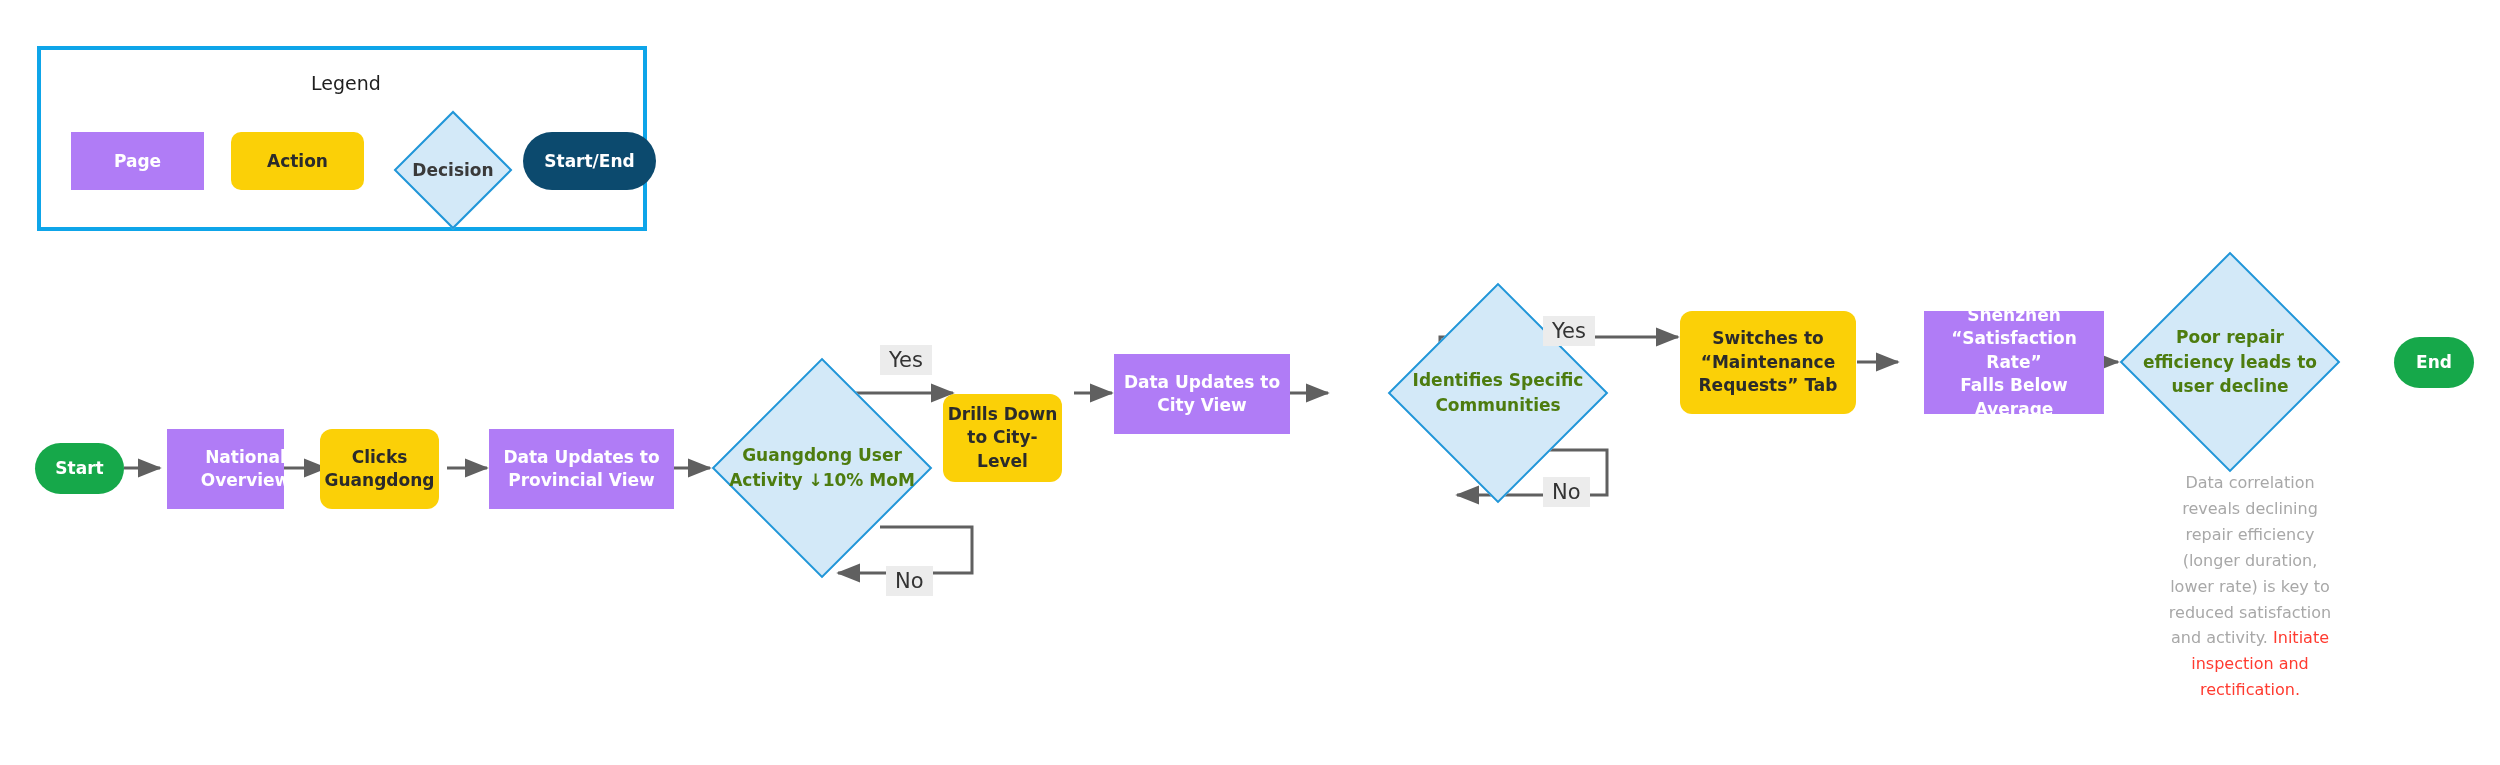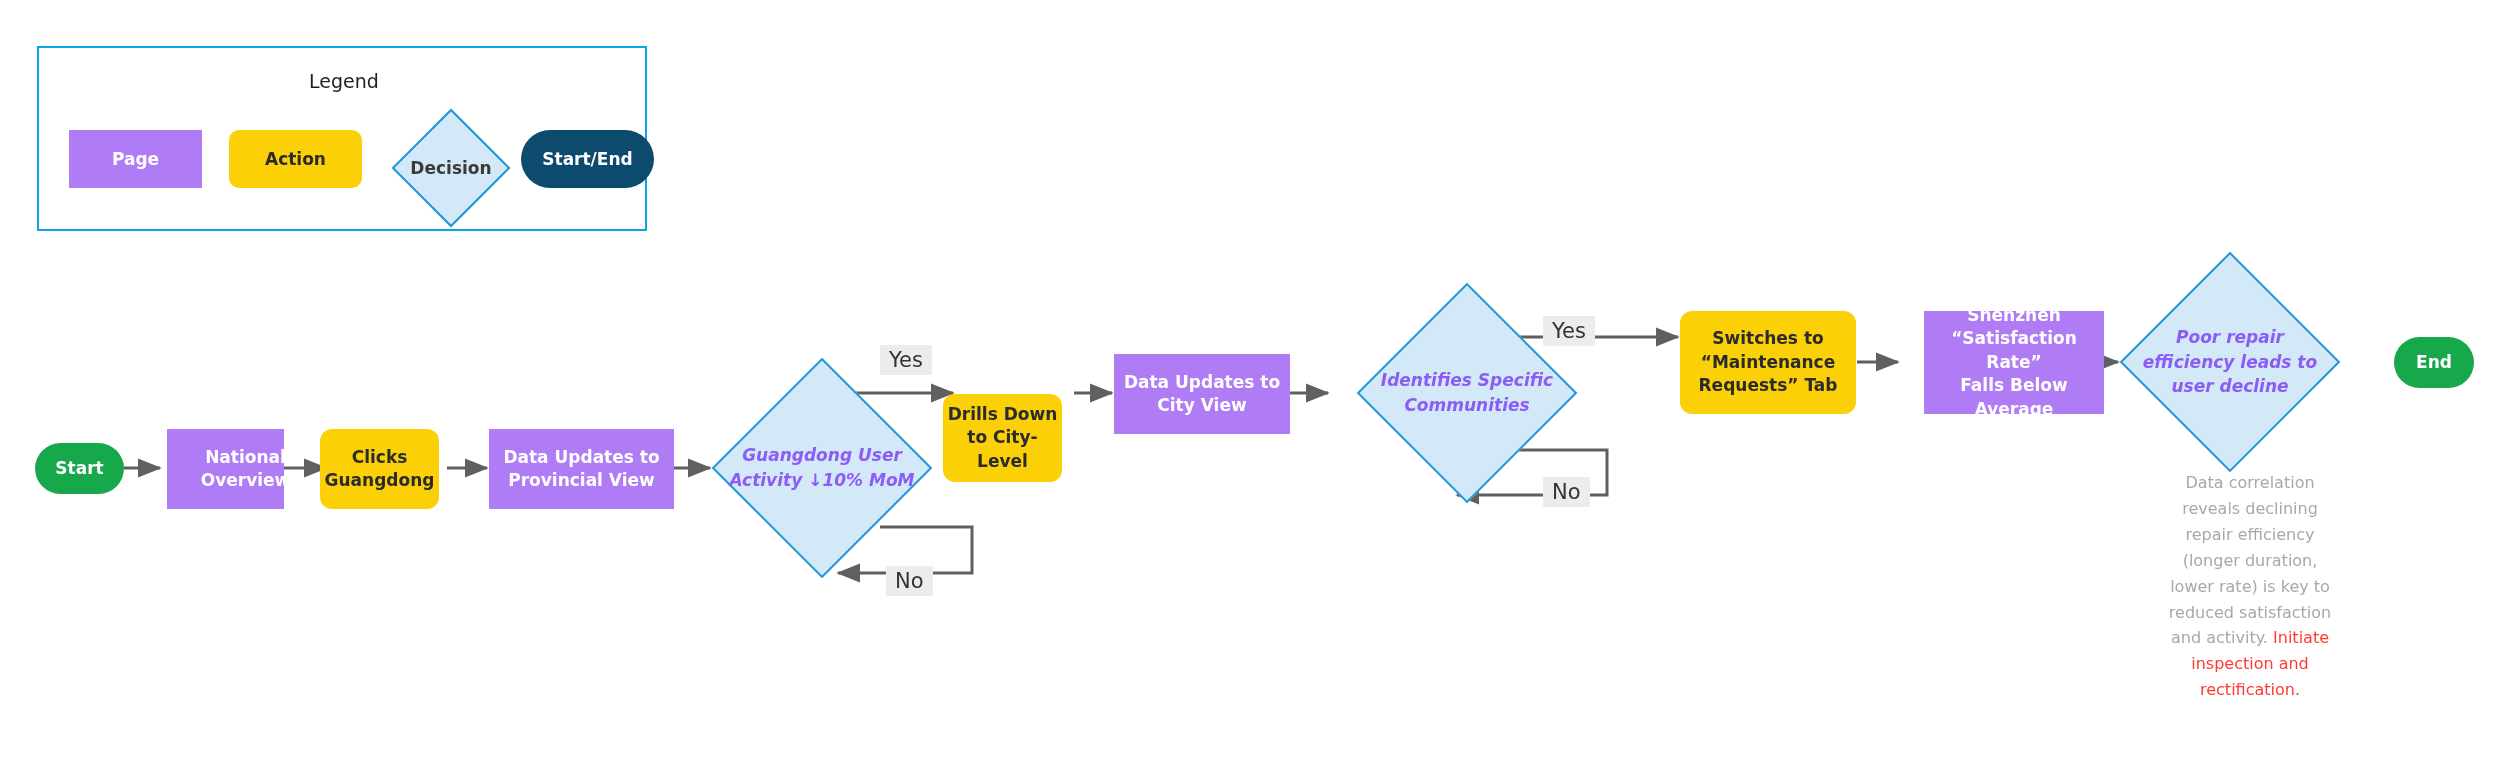--- a/index.html
+++ b/index.html
@@ -23,21 +23,21 @@
   }
 
   
   .legend-box {
     position: absolute;
     left: 37px;
     top: 46px;
     width: 610px;
     height: 185px;
     background: #ffffff;
-    border: 2px solid #0ea5e9;
+    border: 4px solid #0ea5e9;
     box-sizing: border-box;
   }
   .legend-title {
     position: absolute;
     left: 0; top: 22px;
     width: 610px;
     text-align: center;
     font-size: 19px;
     color: #1f1f1f;
     font-weight: 400;
@@ -145,25 +145,24 @@
   .diamond-label {
     position: absolute;
     left: 0; top: 0;
     width: 100%; height: 100%;
     display: flex;
     align-items: center;
     justify-content: center;
     text-align: center;
     font-size: 17px;
     font-weight: bold;
-    color: #8b5cf6;
+    color: #4d7c0f;
     line-height: 1.45;
     padding: 0 6px;
     box-sizing: border-box;
-    font-style: italic;
   }
 
   
   .edge-label {
     position: absolute;
     background: #ececec;
     color: #333333;
     font-size: 21px;
     font-weight: 400;
     padding: 3px 9px;
@@ -267,21 +266,21 @@
   </div>
 
   <div class="node node-action" style="left:943px; top:354px; width:119px; height:88px;margin-top:40px;">
     <span>Drills Down<br>to City-Level</span>
   </div>
 
   <div class="node node-page" style="left:1114px; top:354px; width:176px; height:80px;">
     <span>Data Updates to<br>City View</span>
   </div>
 
-  <div class="diamond-wrap" style="left:1357px; top:283px; width:220px; height:220px;">
+  <div class="diamond-wrap" style="left:1388px; top:283px; width:220px; height:220px;">
     <div class="diamond-shape" style="width:156px; height:156px; margin-left:-78px; margin-top:-78px; transform:rotate(45deg);"></div>
     <div class="diamond-label">Identifies Specific<br>Communities</div>
   </div>
 
   <div class="node node-action" style="left:1680px; top:311px; width:176px; height:103px;">
     <span>Switches to<br>“Maintenance<br>Requests” Tab</span>
   </div>
 
   <div class="node node-page" style="left:1900px; top:311px; width:180px; height:103px;margin-left:24px;">
     <span>Shenzhen<br>“Satisfaction Rate”<br>Falls Below Average</span>

